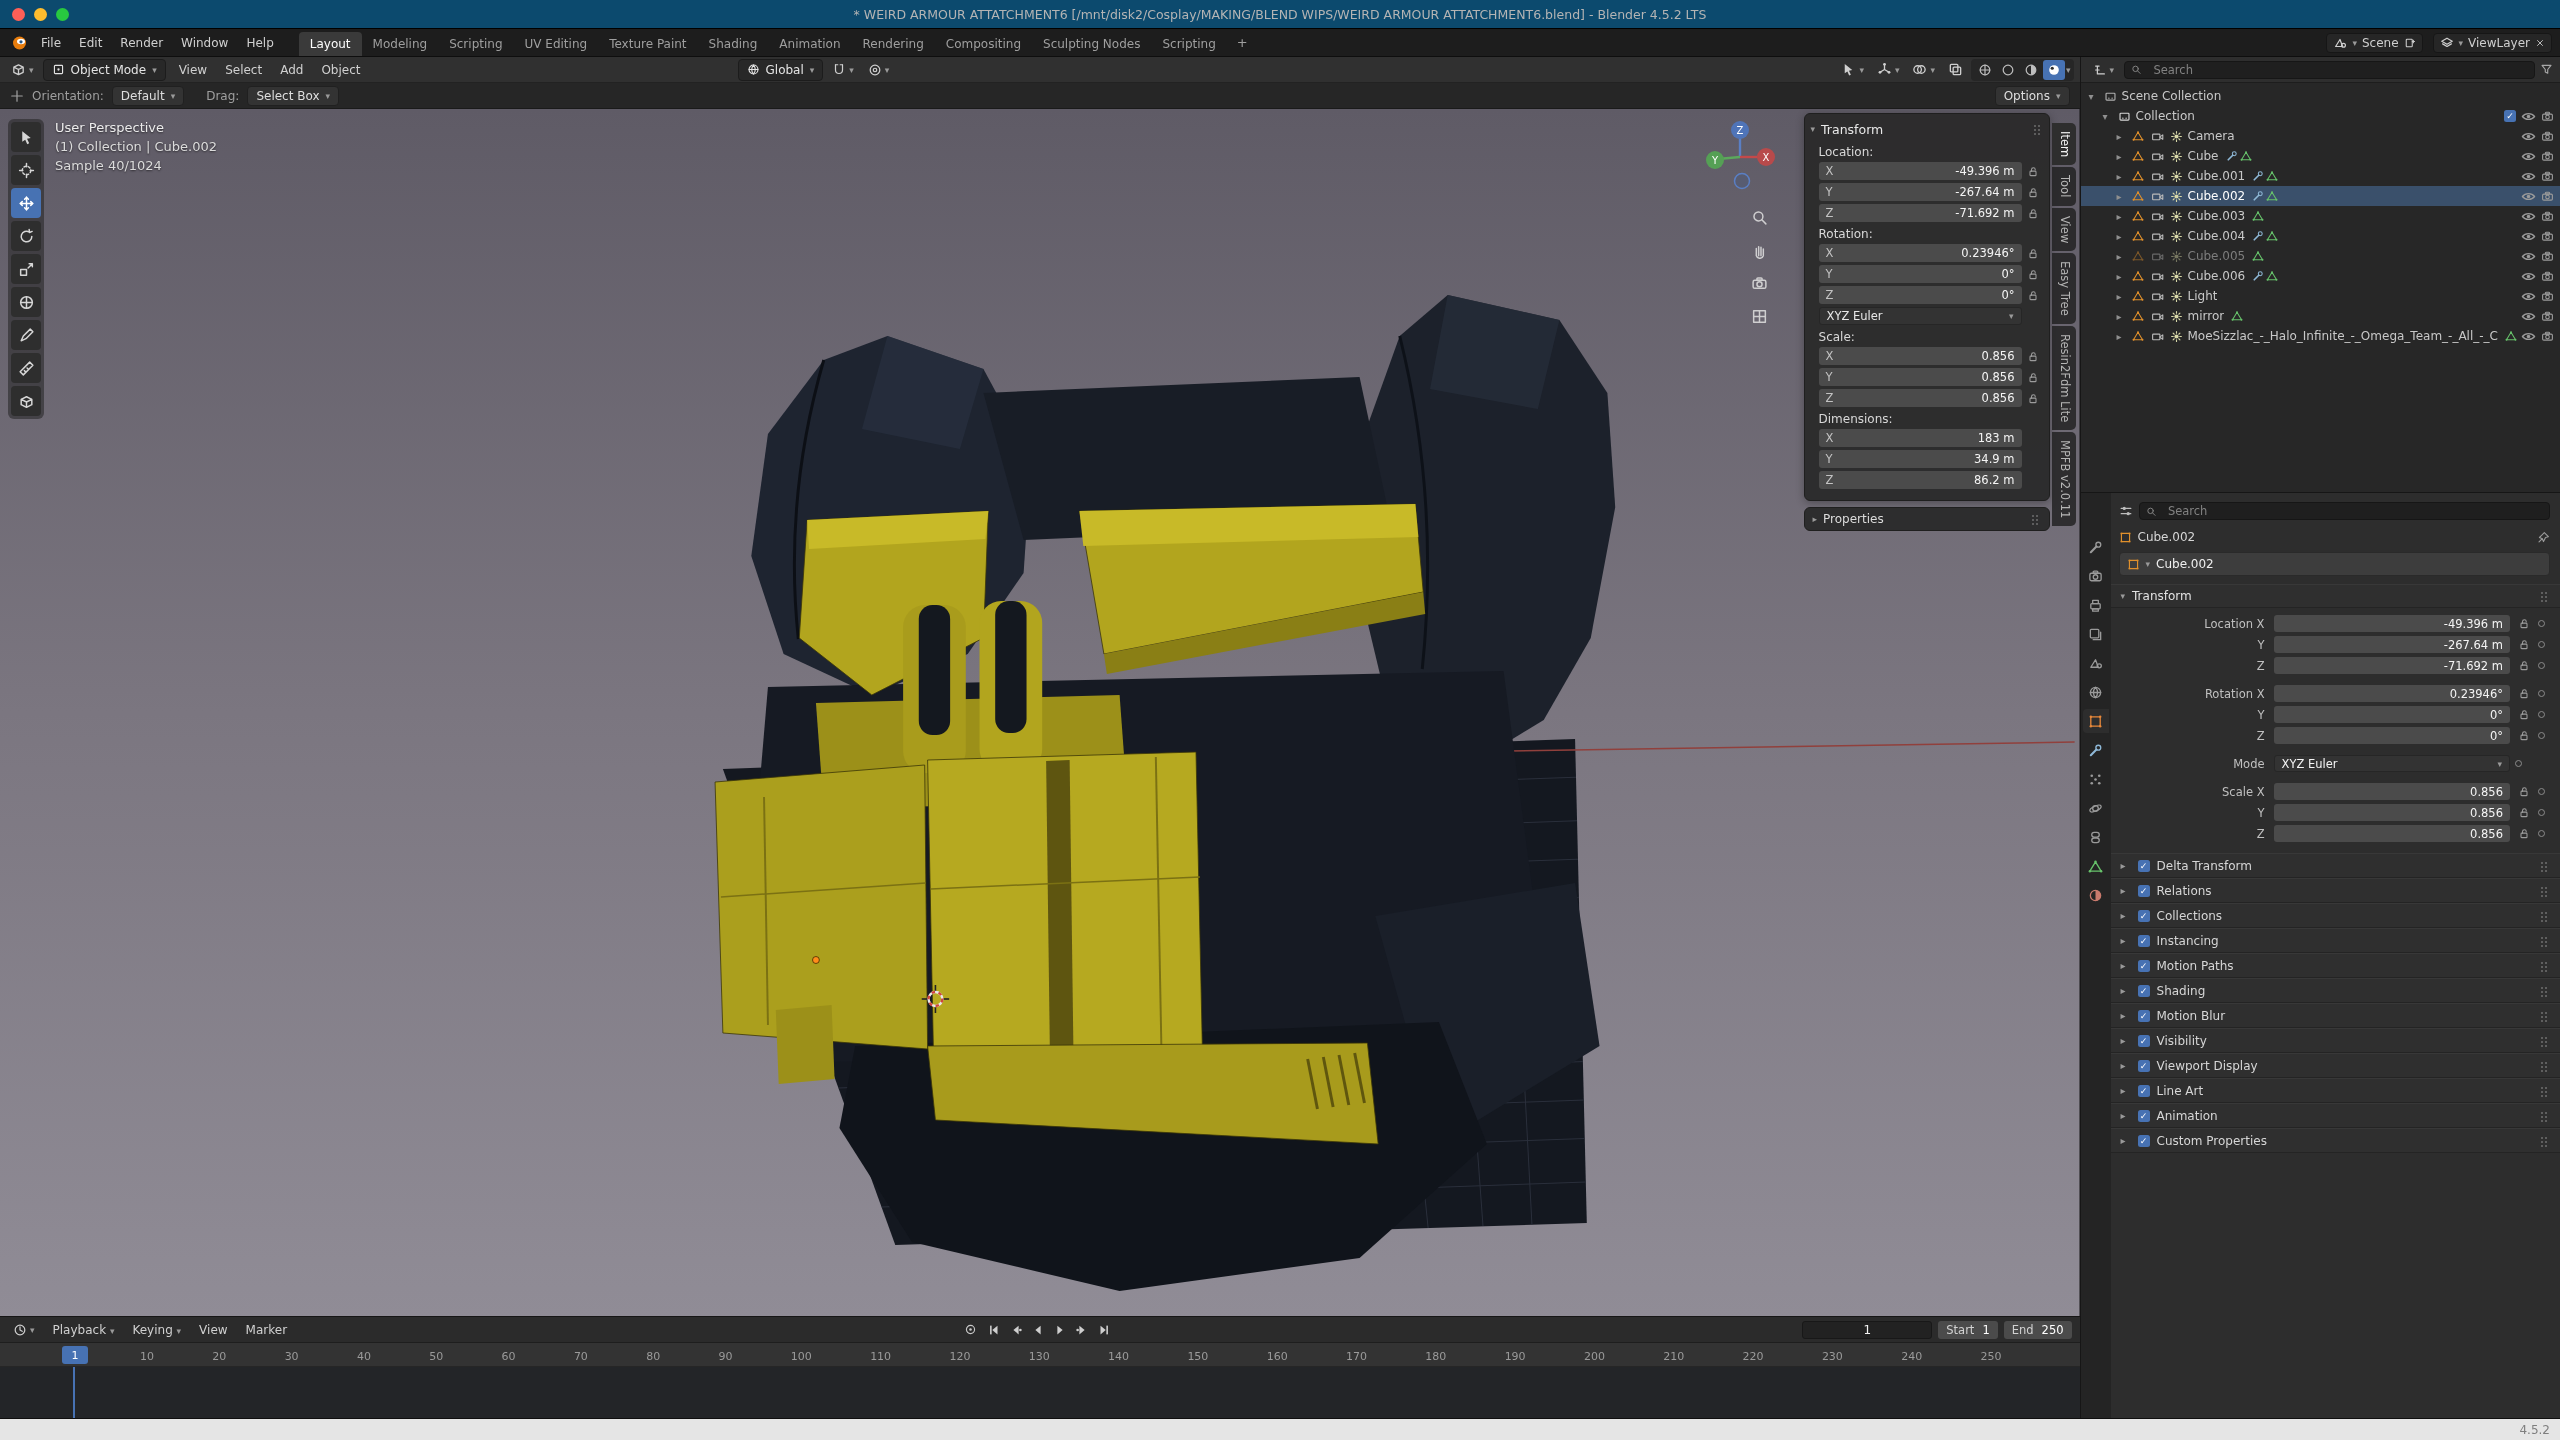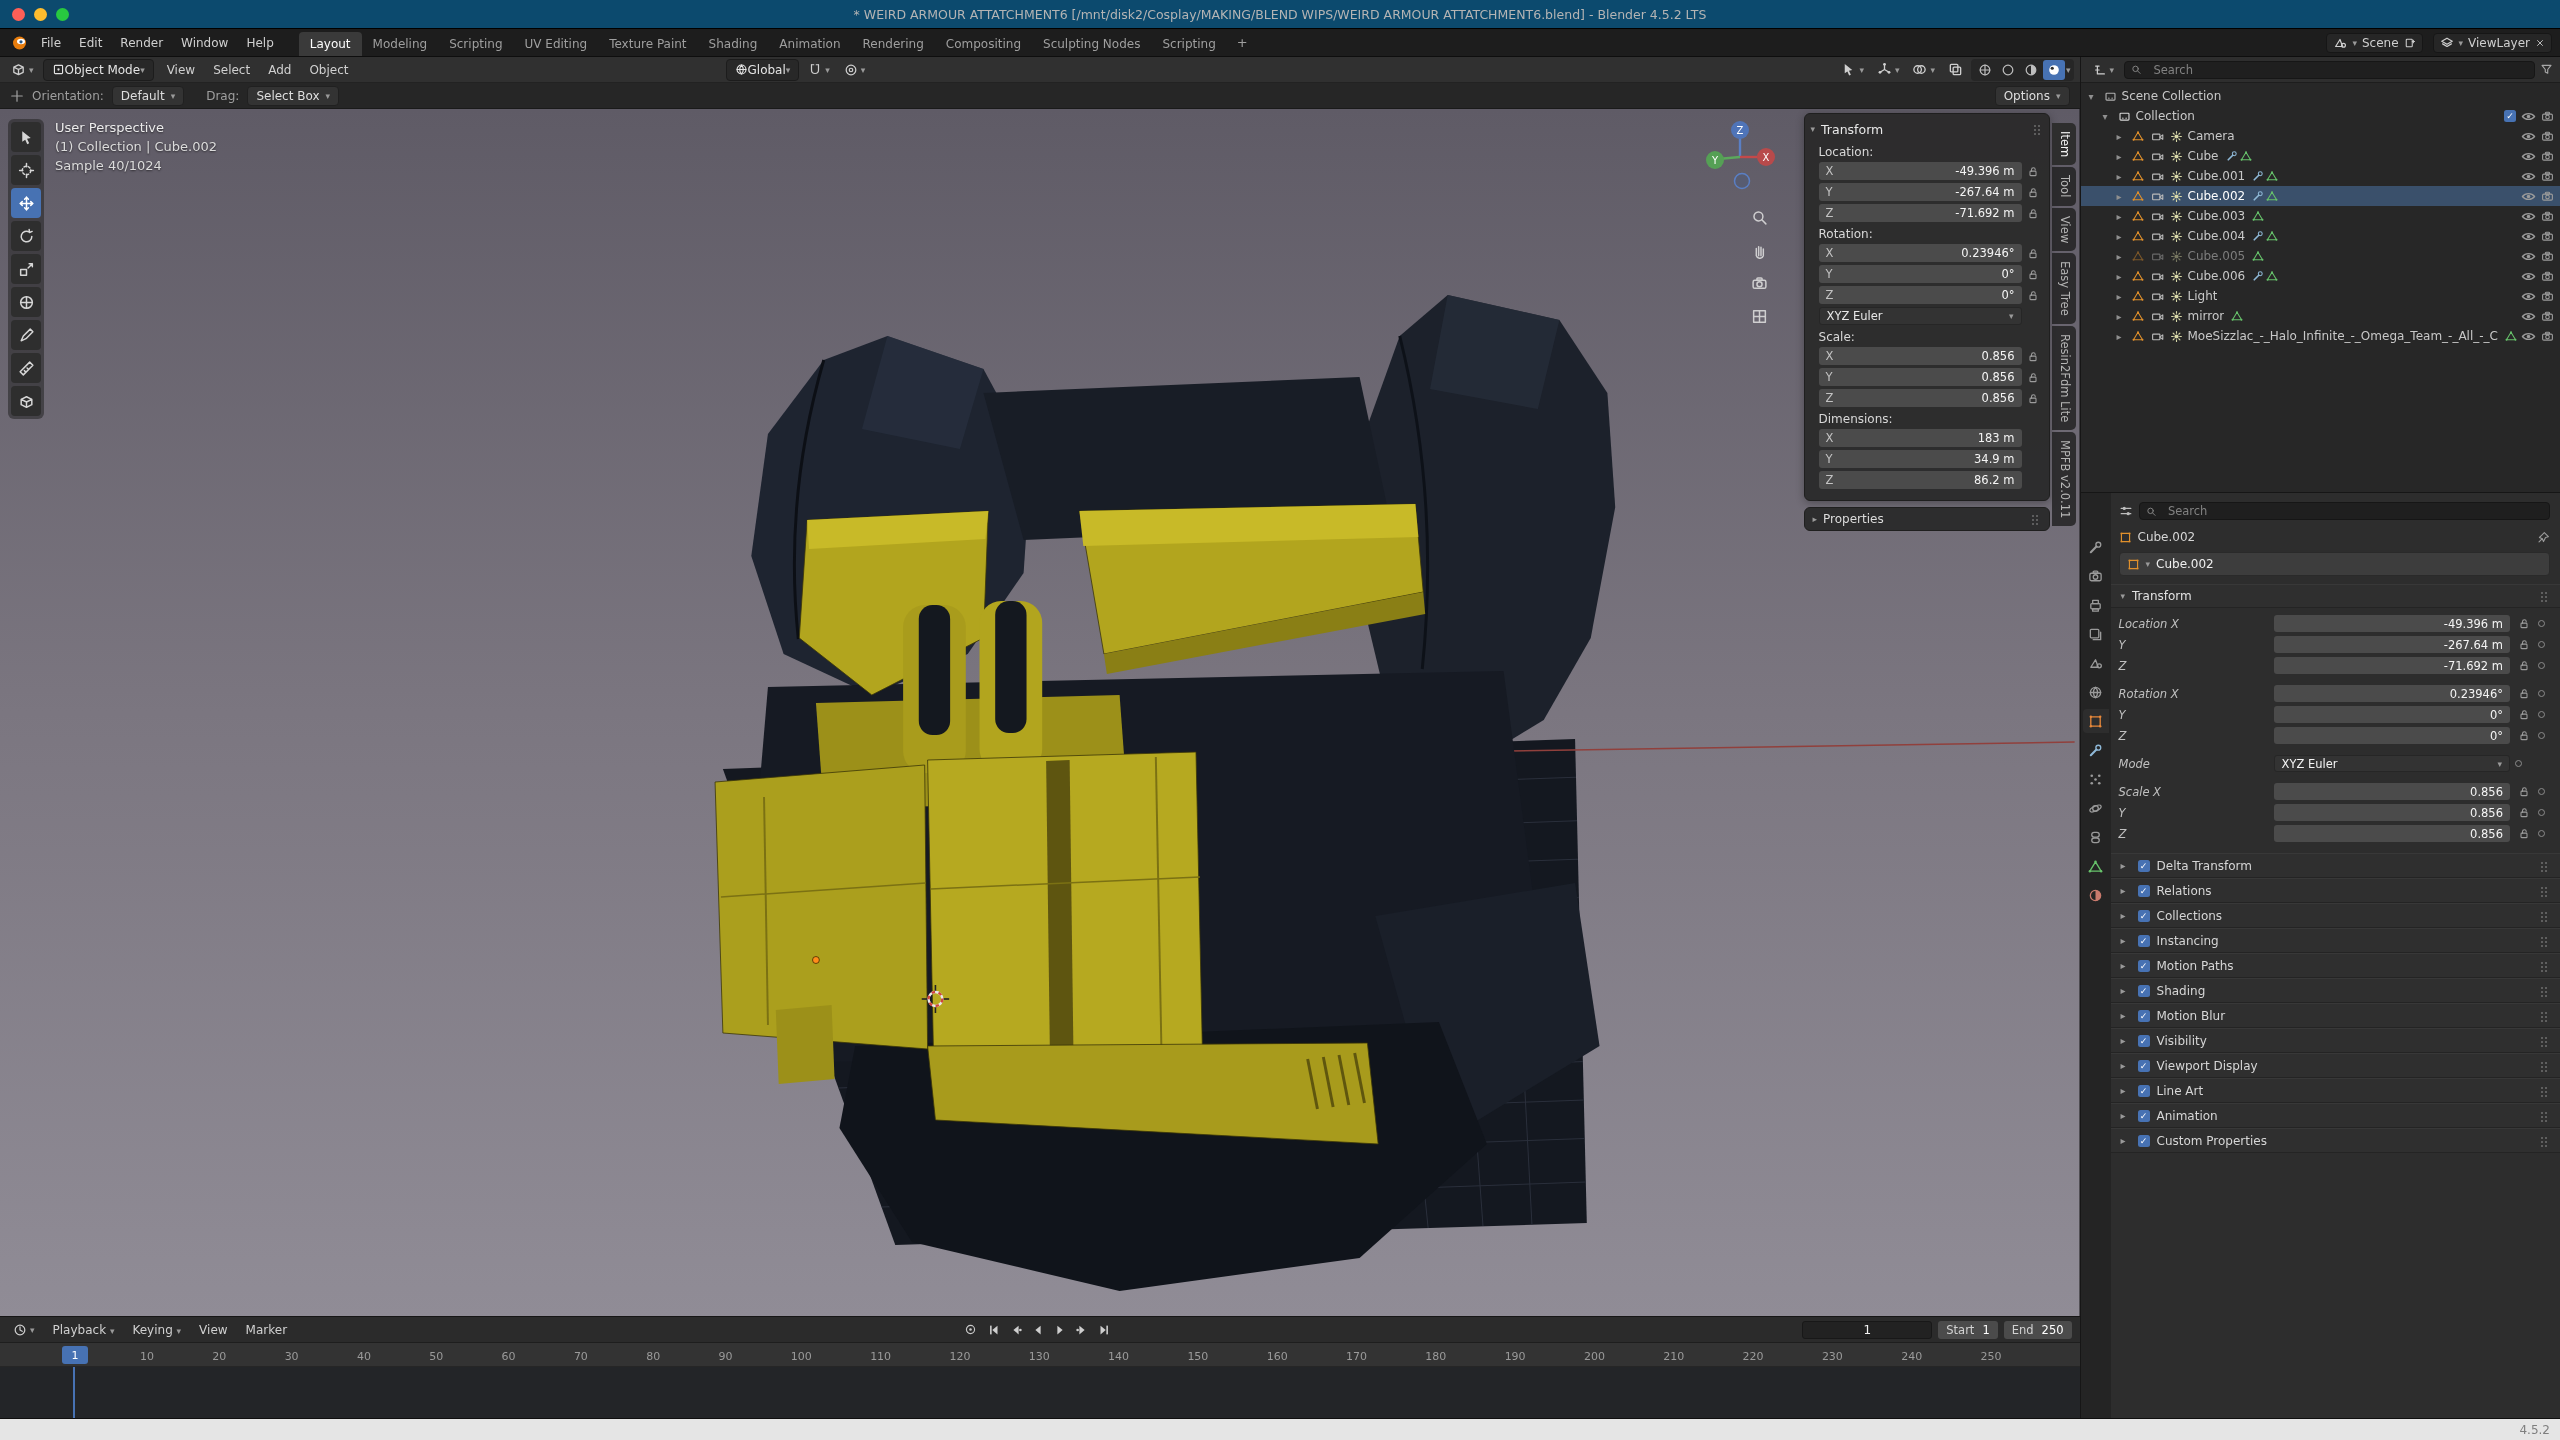--- a/index.html
+++ b/index.html
@@ -32,21 +32,21 @@
 
   
   .main-row { flex:1; display:flex; min-height:0; }
   .left-area { width:2120px; display:flex; flex-direction:column; min-height:0; }
   .right-panel { flex:1; display:flex; flex-direction:column; border-left:1px solid #161616; min-height:0; }
 
   
   .vp-header { height:26px; background:#303030; display:flex; align-items:center; gap:4px; padding:0 6px; border-bottom:1px solid #222; flex:0 0 26px; }
   .hbtn { display:inline-flex; align-items:center; gap:3px; padding:2px 5px; border-radius:3px; color:#cfcfcf; }
   .hbtn .caret, .caret { font-size:9px; color:#9a9a9a; }
-  .mode-dd { display:inline-flex; align-items:center; background:#282828; border:1px solid #1c1c1c; border-radius:4px; padding:3px 8px; color:#e4e4e4; }
+  .mode-dd { display:inline-flex; align-items:center; gap:6px; background:#282828; border:1px solid #1c1c1c; border-radius:4px; padding:3px 8px; color:#e4e4e4; }
   .vph-menus { display:flex; }
   .vph-right { margin-left:auto; display:flex; align-items:center; gap:3px; }
   .shade-group { display:inline-flex; align-items:center; background:#262626; border-radius:4px; padding:1px 3px; gap:1px; }
   .sbtn { width:22px; height:20px; display:inline-flex; align-items:center; justify-content:center; border-radius:3px; color:#bdbdbd; }
   .sbtn.active { background:#4772b3; color:#fff; }
   .tool-settings { height:26px; background:#262626; display:flex; align-items:center; gap:8px; padding:0 10px; border-bottom:1px solid #1a1a1a; flex:0 0 26px; }
   .ts-label { color:#9f9f9f; }
   .ts-dd { display:inline-flex; align-items:center; gap:6px; background:#333; border:1px solid #202020; border-radius:4px; padding:2px 8px; color:#dedede; }
   .ts-right { margin-left:auto; }
 
@@ -113,21 +113,21 @@
   .ptab { width:26px; height:24px; display:flex; align-items:center; justify-content:center; color:#9a9a9a; border-radius:4px 0 0 4px; }
   .ptab.active { background:#2d2d2d; color:#e8883a; }
   .props-main { flex:1; padding:6px 10px 0 8px; min-width:0; }
   .props-searchrow { display:flex; align-items:center; gap:6px; height:24px; margin-bottom:2px; }
   .breadcrumb { display:flex; align-items:center; gap:6px; height:24px; color:#d6d6d6; }
   .pin { margin-left:auto; color:#9a9a9a; }
   .name-field { height:24px; background:#3d3d3d; border:1px solid #2a2a2a; border-radius:4px; display:flex; align-items:center; gap:6px; padding:0 7px; margin:3px 0 8px 0; color:#efefef; }
   .sect-header { height:24px; display:flex; align-items:center; gap:7px; background:#2f2f2f; border-top:1px solid #383838; border-bottom:1px solid #242424; margin:0 -10px 6px -8px; padding:0 10px; color:#e2e2e2; }
   .prow { display:grid; grid-template-columns:150px 1fr 18px 12px; align-items:center; gap:5px; height:19px; margin-bottom:2px; }
   .prow.gap { margin-top:9px; }
-  .plabel { color:#c0c0c0; padding-right:4px; font-size:11.5px;font-style:italic; }
+  .plabel { text-align:right; color:#c0c0c0; padding-right:4px; font-size:11.5px; }
   .pfield { height:17px; background:#4b4b4b; border-radius:3px; display:flex; align-items:center; padding:0 7px; }
   .pfield .pval { margin-left:auto; color:#f4f4f4; font-size:11.5px; }
   .prow.select .pfield { background:#333; border:1px solid #262626; }
   .prow.select .pfield .pval { margin-left:0; }
   .prow.select .pfield .caret { margin-left:auto; }
   .plock { color:#9c9c9c; display:flex; justify-content:center; }
   .pdot { width:7px; height:7px; border:1.2px solid #8a8a8a; border-radius:50%; }
   .sections { margin:10px -10px 0 -8px; }
   .sect-row { height:25px; display:flex; align-items:center; gap:7px; padding:0 10px; background:#2f2f2f; border-top:1px solid #383838; border-bottom:1px solid #242424; color:#d6d6d6; }
   .sect-row .arrow { color:#9a9a9a; font-size:10px; width:10px; }

